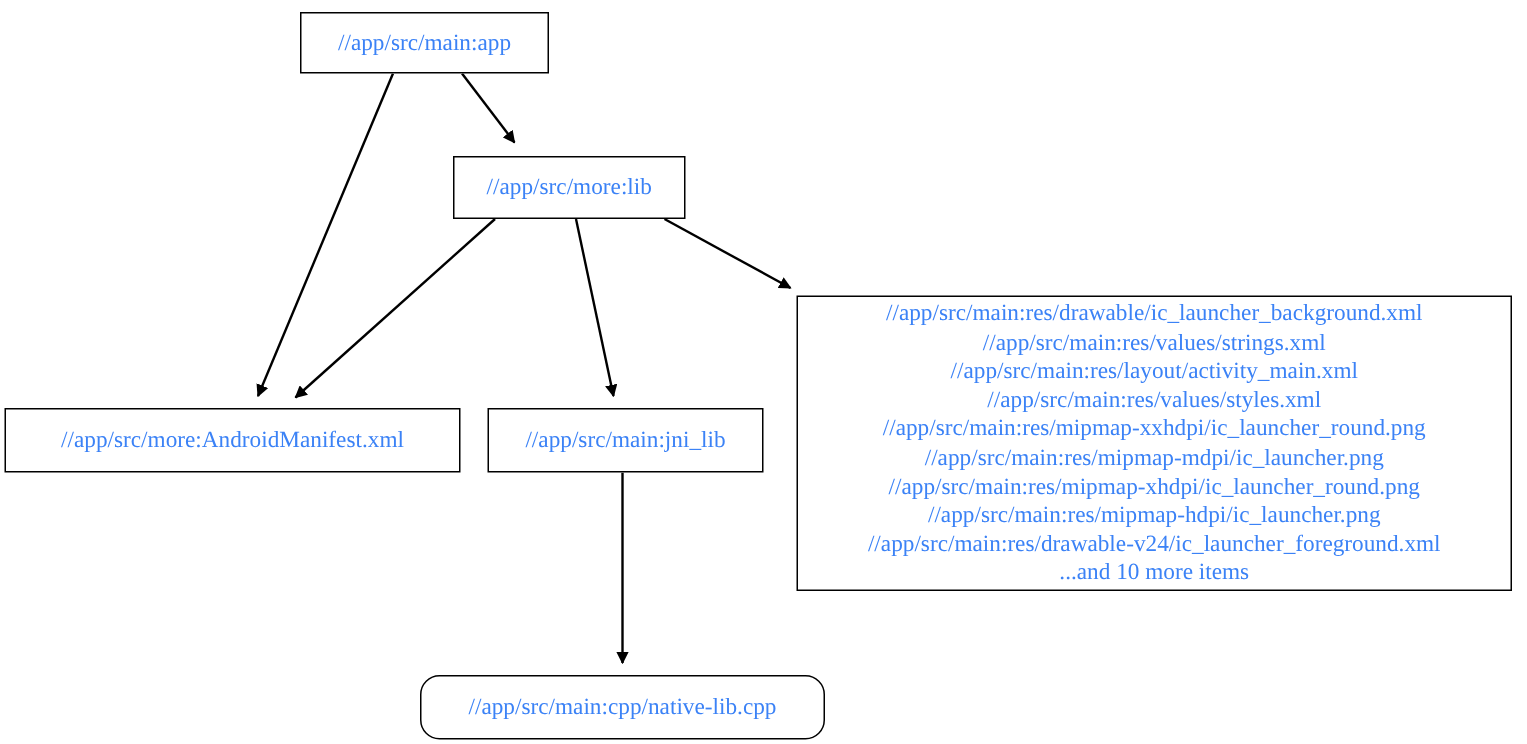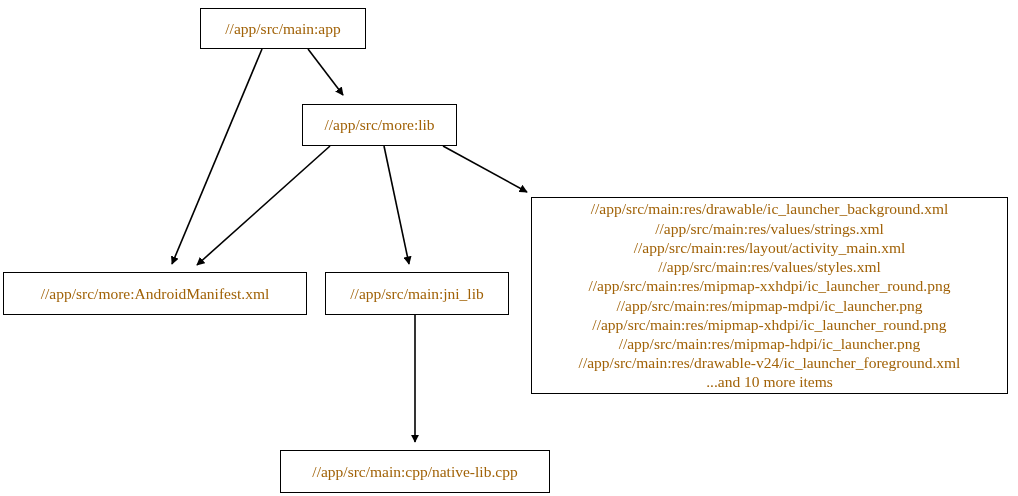--- a/index.html
+++ b/index.html
@@ -25,21 +25,21 @@
   }
   .node {
     position: absolute;
     box-sizing: border-box;
     border: 1px solid #000000;
     background: #ffffff;
     display: flex;
     align-items: center;
     justify-content: center;
     text-align: center;
-    color: #a16207;
+    color: #3b82f6;
     font-size: 15.5px;
     line-height: 19.2px;
     white-space: pre;
     z-index: 2;
   }
   .node-multiline {
     align-items: center;
     justify-content: center;
     padding: 20px 6px;
   }
@@ -108,17 +108,17 @@
 //app/src/main:res/layout/activity_main.xml
 //app/src/main:res/values/styles.xml
 //app/src/main:res/mipmap-xxhdpi/ic_launcher_round.png
 //app/src/main:res/mipmap-mdpi/ic_launcher.png
 //app/src/main:res/mipmap-xhdpi/ic_launcher_round.png
 //app/src/main:res/mipmap-hdpi/ic_launcher.png
 //app/src/main:res/drawable-v24/ic_launcher_foreground.xml
 ...and 10 more items</span>
   </div>
 
-  <div class="node" style="left:280px; top:450px; width:270px; height:43px;">
+  <div class="node" style="left:280px; top:450px; width:270px; height:43px;border-radius:13px;">
     <span class="node-label">//app/src/main:cpp/native-lib.cpp</span>
   </div>
 
 </div>
 
 </body></html>

